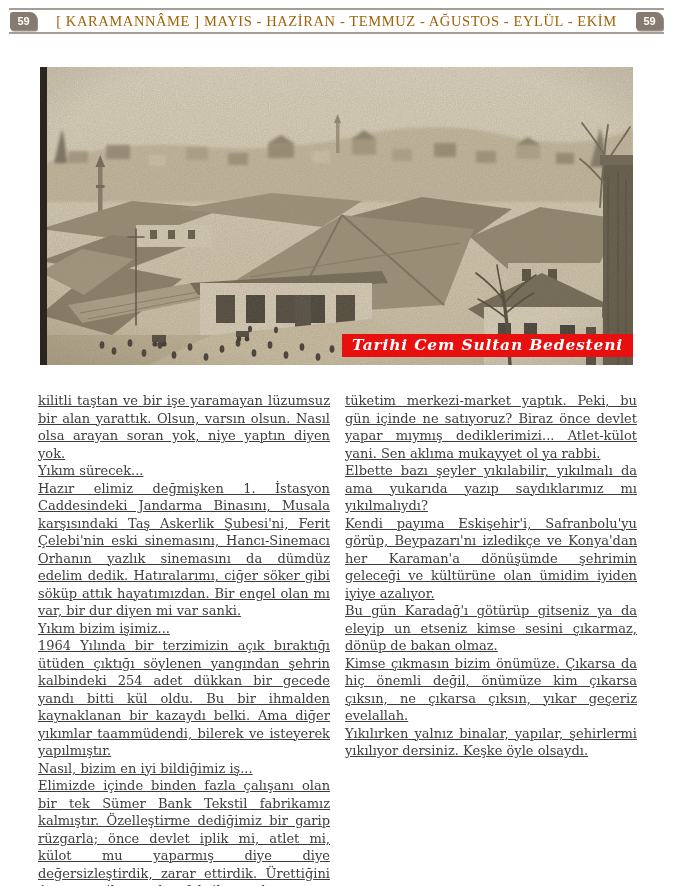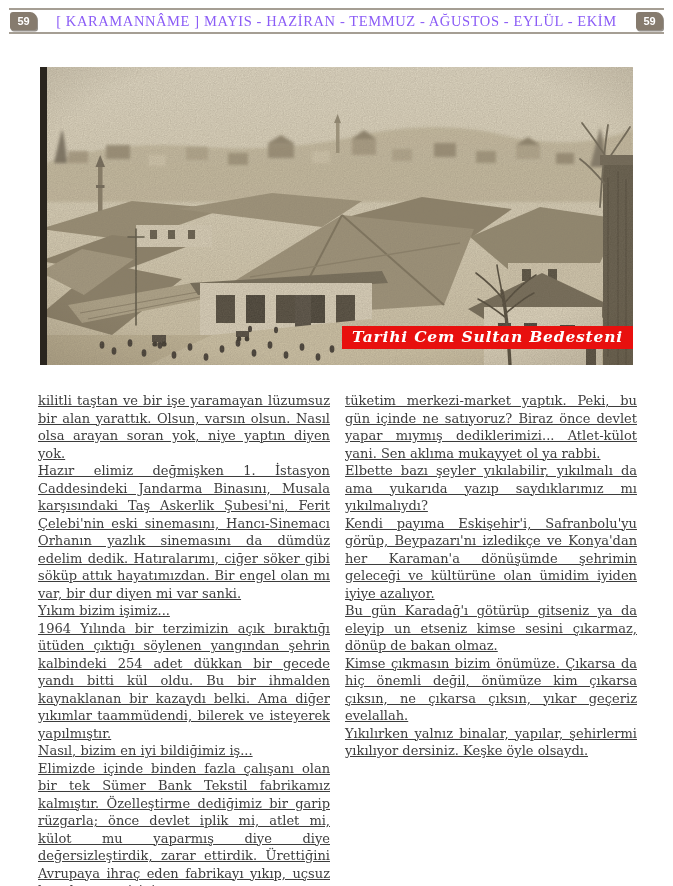--- a/index.html
+++ b/index.html
@@ -8,40 +8,40 @@
     font-family:"DejaVu Serif", serif;
   }
 
   
   .page-header {
     position:relative; margin:8px 9px 0 9px; height:22px;
     border-top:2px solid #a59e94; border-bottom:2px solid #a59e94;
     display:flex; align-items:center; justify-content:center;
   }
   .header-title {
-    font-family:"Liberation Serif", serif; font-size:14.5px; color:#8b5cf6;
+    font-family:"Liberation Serif", serif; font-size:14.5px; color:#a16207;
     letter-spacing:0.6px; white-space:nowrap;
   }
   .page-num {
     position:absolute; top:2px; width:27px; height:18px;
     background:#867b6e; color:#ffffff;
     font-family:"Liberation Sans", sans-serif; font-weight:bold; font-size:11px;
     display:flex; align-items:center; justify-content:center;
     border-radius:3px 7px 3px 3px;
     box-shadow:1px 1.5px 0 rgba(62,52,42,.55);
     text-align:center;
   }
   .page-num.left  { left:1px; }
   .page-num.right { right:1px; }
 
   
   .photo-wrap { position:relative; margin:33px 40px 0 40px; width:593px; height:298px; }
   .photo-wrap svg { position:absolute; left:0; top:0; width:100%; height:100%; display:block; }
   .photo-caption {
-    position:absolute; right:0; bottom:16px; z-index:2;
+    position:absolute; right:0; bottom:8px; z-index:2;
     background:#e8100e; color:#ffffff;
     font-family:"DejaVu Serif", serif; font-style:italic; font-weight:bold;
     font-size:15.5px; letter-spacing:0.8px;
     padding:1px 10px 3px 10px; white-space:nowrap;
   }
 
   
   .article { display:flex; gap:15px; margin:27px 36px 0 38px; }
   .col {
     flex:1; min-width:0;
@@ -211,20 +211,21 @@
     <rect width="593" height="298" fill="url(#vig)"></rect>
     <rect x="0" y="0" width="7" height="298" fill="#2a251e"></rect>
   </svg>
 
   <figcaption class="photo-caption">Tarihi Cem Sultan Bedesteni</figcaption>
 </figure>
 
 <div class="article">
   <div class="col">
     <p>kilitli taştan ve bir işe yaramayan lüzumsuz bir alan yarattık. Olsun, varsın olsun. Nasıl olsa arayan soran yok, niye yaptın diyen yok.</p>
+    <p>Yıkım sürecek...</p>
     <p>Hazır elimiz değmişken 1. İstasyon Caddesindeki Jandarma Binasını, Musala karşısındaki Taş Askerlik Şubesi'ni, Ferit Çelebi'nin eski sinemasını, Hancı-Sinemacı Orhanın yazlık sinemasını da dümdüz edelim dedik. Hatıralarımı, ciğer söker gibi söküp attık hayatımızdan. Bir engel olan mı var, bir dur diyen mi var sanki.</p>
     <p>Yıkım bizim işimiz...</p>
     <p>1964 Yılında bir terzimizin açık bıraktığı ütüden çıktığı söylenen yangından şehrin kalbindeki 254 adet dükkan bir gecede yandı bitti kül oldu. Bu bir ihmalden kaynaklanan bir kazaydı belki. Ama diğer yıkımlar taammüdendi, bilerek ve isteyerek yapılmıştır.</p>
     <p>Nasıl, bizim en iyi bildiğimiz iş...</p>
     <p>Elimizde içinde binden fazla çalışanı olan bir tek Sümer Bank Tekstil fabrikamız kalmıştır. Özelleştirme dediğimiz bir garip rüzgarla; önce devlet iplik mi, atlet mi, külot mu yaparmış diye diye değersizleştirdik, zarar ettirdik. Ürettiğini Avrupaya ihraç eden fabrikayı yıkıp, uçsuz bucaksız arazisini satıp,</p>
   </div>
   <div class="col">
     <p>tüketim merkezi-market yaptık. Peki, bu gün içinde ne satıyoruz? Biraz önce devlet yapar mıymış dediklerimizi... Atlet-külot yani. Sen aklıma mukayyet ol ya rabbi.</p>
     <p>Elbette bazı şeyler yıkılabilir, yıkılmalı da ama yukarıda yazıp saydıklarımız mı yıkılmalıydı?</p>
     <p>Kendi payıma Eskişehir'i, Safranbolu'yu görüp, Beypazarı'nı izledikçe ve Konya'dan her Karaman'a dönüşümde şehrimin geleceği ve kültürüne olan ümidim iyiden iyiye azalıyor.</p>

